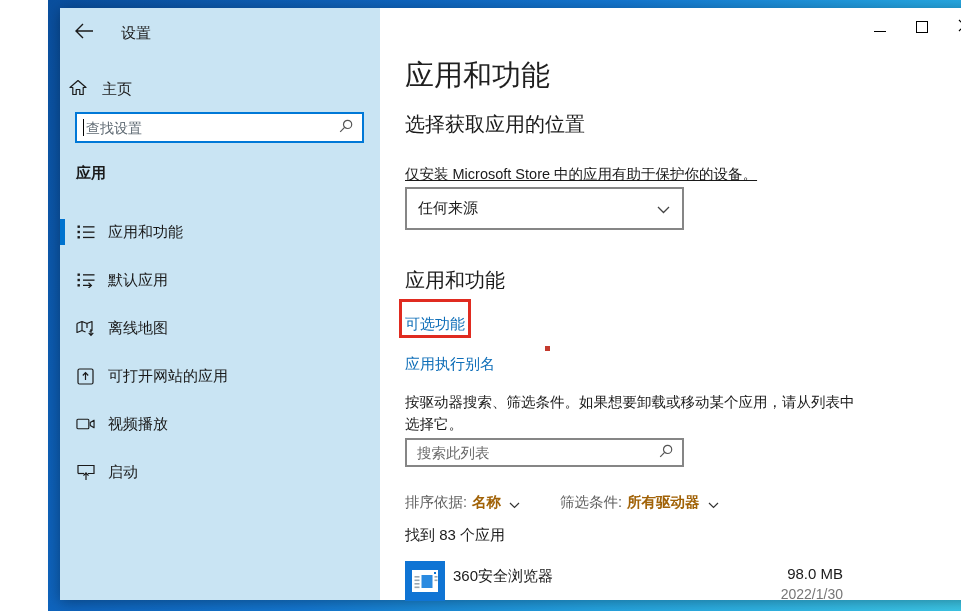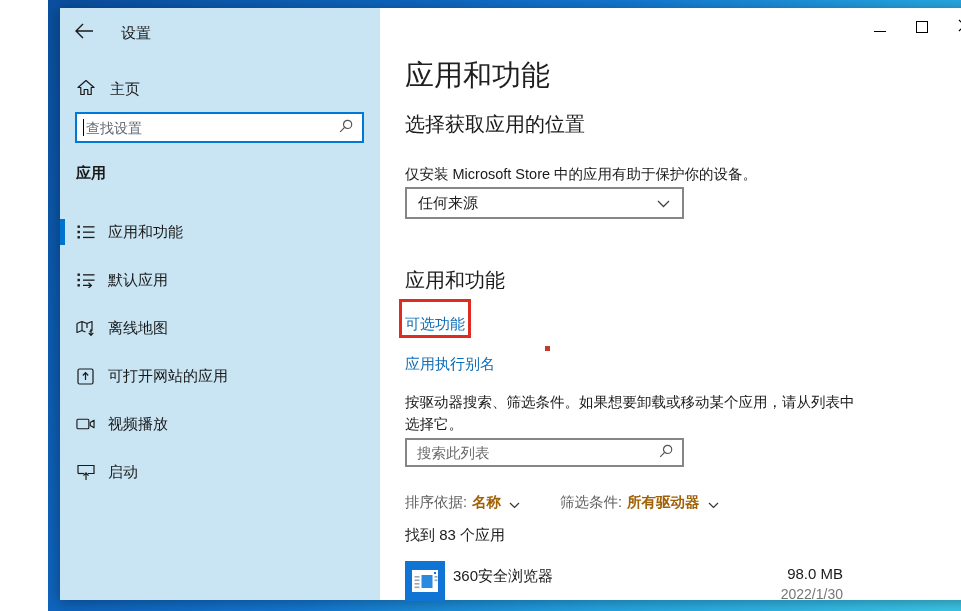--- a/index.html
+++ b/index.html
@@ -17,21 +17,21 @@
     position:absolute; left:12px; top:8px; width:933px; height:592px;
     display:flex; box-shadow:0 2px 14px rgba(0,0,0,.35);
   }
 
   
   .sidebar { position:relative; width:320px; background:#c9e4f3; flex:none; }
   .back-btn { position:absolute; left:14px; top:12px; width:26px; height:22px; cursor:pointer; }
   .back-btn svg { display:block; margin-top:3px; }
   .app-title { position:absolute; left:61px; top:16px; font-size:15px; }
   .home-row { position:absolute; left:0; top:66px; width:100%; height:30px;
-    display:flex; align-items:center; padding-left:17px; cursor:pointer; }
+    display:flex; align-items:center; padding-left:9px; cursor:pointer; }
   .home-row .label { margin-left:15px; font-size:15px; }
   .side-search {
     position:absolute; left:15px; top:104px; width:289px; height:31px;
     background:#fff; border:2px solid #0078d7; display:flex; align-items:center;
   }
   .side-search .caret { width:1px; height:17px; background:#000; margin-left:6px; flex:none; }
   .side-search input {
     flex:1; border:none; outline:none; background:transparent;
     font-size:14px; padding-left:2px; color:#333;
     font-family:"Liberation Sans","DejaVu Sans",sans-serif;
@@ -57,25 +57,25 @@
   .win-controls { position:absolute; top:5px; right:8px; display:flex; }
   .wc-btn { width:42px; height:28px; display:flex; align-items:center; justify-content:center; cursor:pointer; }
   .wc-min  { width:12px; border-top:1px solid #000; margin-top:8px; }
   .wc-max  { width:12px; height:12px; border:1px solid #000; }
 
   .page-title { position:absolute; left:25px; top:48px; font-size:29px; font-weight:400; color:#1f1f1f; }
   .h2 { position:absolute; left:25px; font-size:20px; font-weight:400; color:#1a1a1a; }
   .h2-choose { top:103px; }
   .h2-apps { top:259px; }
   .body-text { position:absolute; left:25px; font-size:14.5px; color:#1a1a1a; }
-  .desc1 { top:157px; }
+  .desc1 { top:157px;text-decoration:underline; }
   .desc2 { top:384px; width:458px; line-height:21.5px; }
 
   .dropdown {
-    position:absolute; left:25px; top:179px; width:279px; height:32px;
+    position:absolute; left:25px; top:179px; width:279px; height:43px;
     border:2px solid #868686; background:#fff; display:flex; align-items:center; cursor:pointer;
   }
   .dropdown .val { font-size:15px; padding-left:11px; flex:1; }
   .dropdown .chev { margin-right:12px; }
 
   .link { position:absolute; left:25px; font-size:15px; color:#0e6eb8; cursor:pointer; }
   .link-optional { top:307px; }
   .link-alias { top:347px; }
   .annotation-box {
     position:absolute; left:19px; top:291px; width:72px; height:39px;

